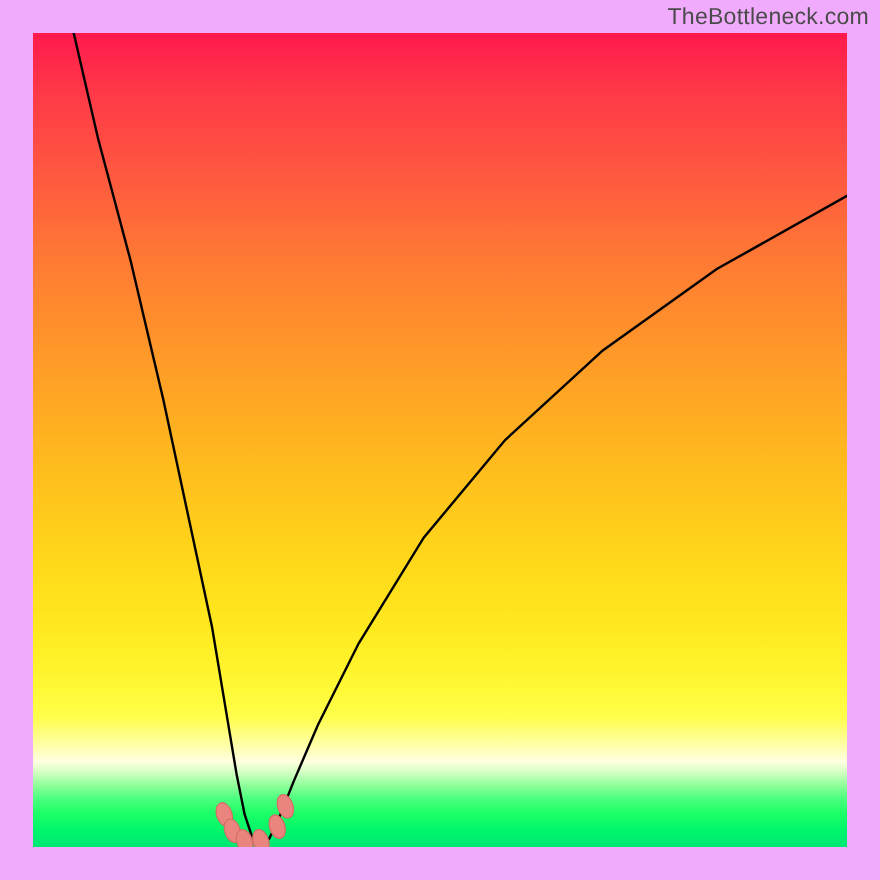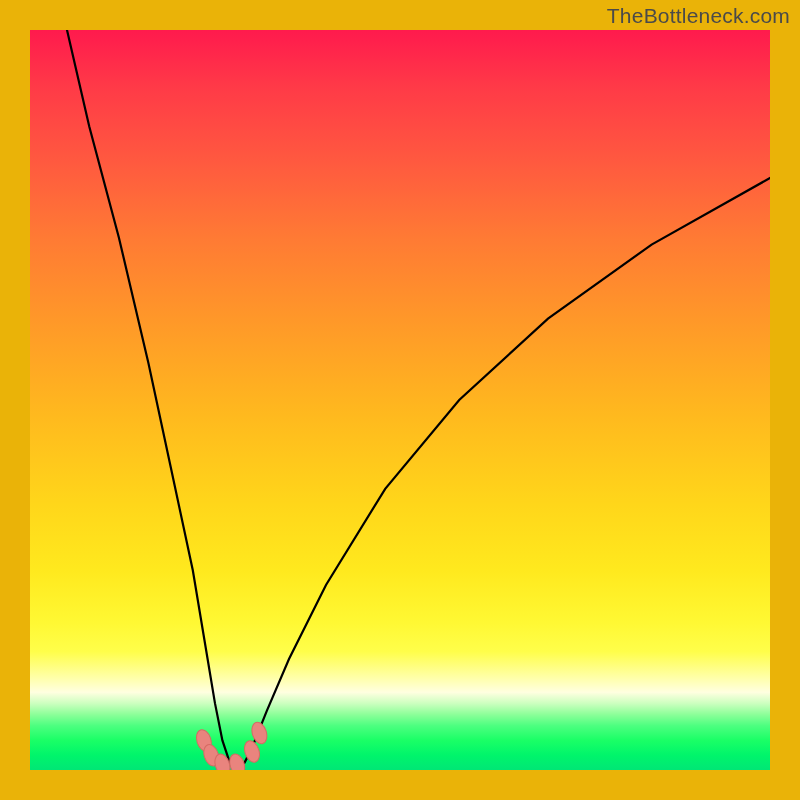--- a/index.html
+++ b/index.html
@@ -7,21 +7,21 @@
     padding: 0;
     width: 800px;
     height: 800px;
     overflow: hidden;
     background: #000;
     font-family: Arial, Helvetica, sans-serif;
   }
   .frame {
     position: absolute;
     inset: 0;
-    background: #eab308;
+    background: #f0abfc;
     padding-left: 44px;
   }
   .plot {
     position: absolute;
     left: 30px;
     top: 30px;
     width: 740px;
     height: 740px;
     overflow: hidden;
   }

